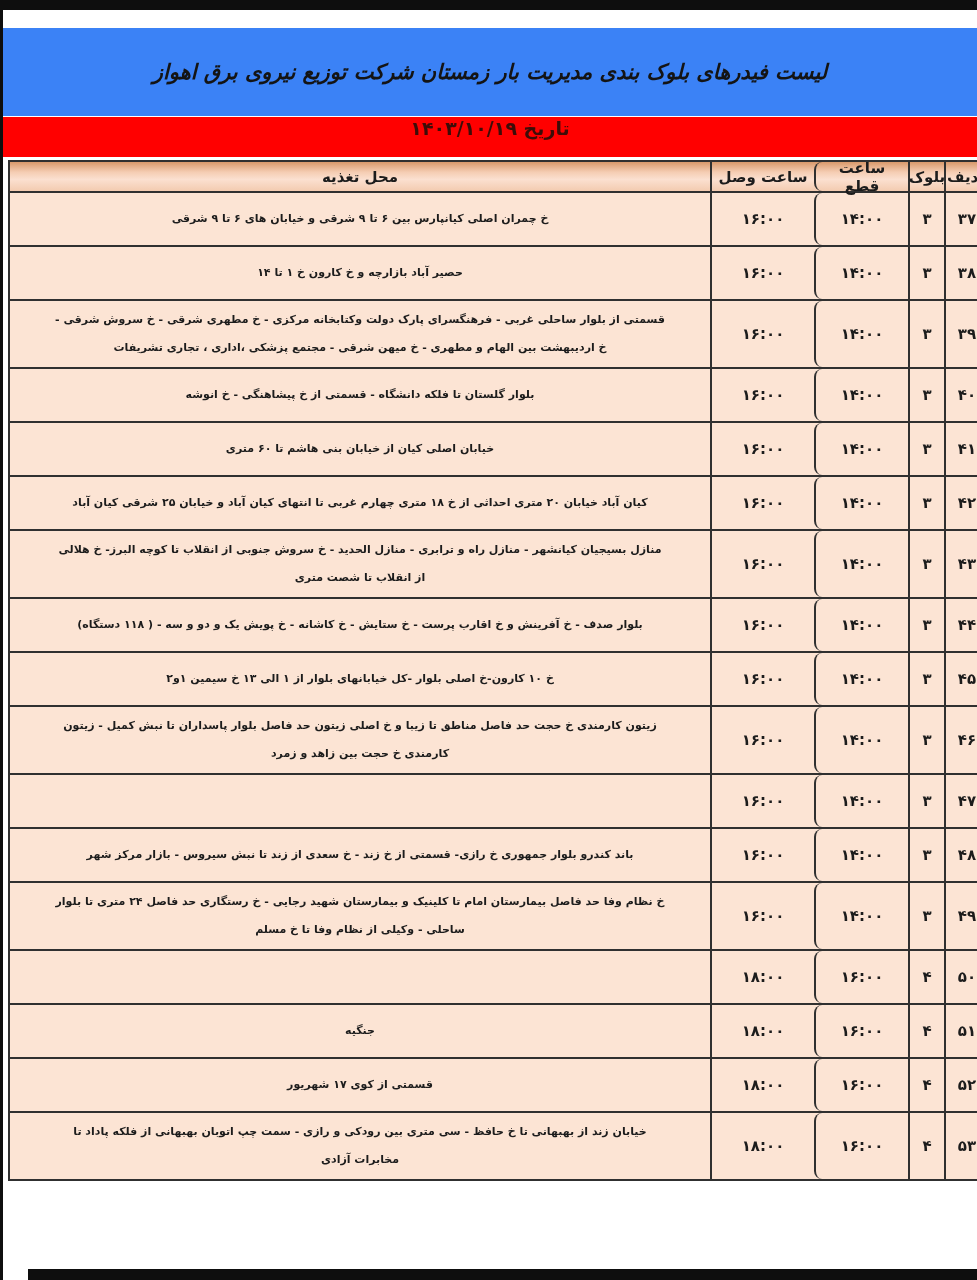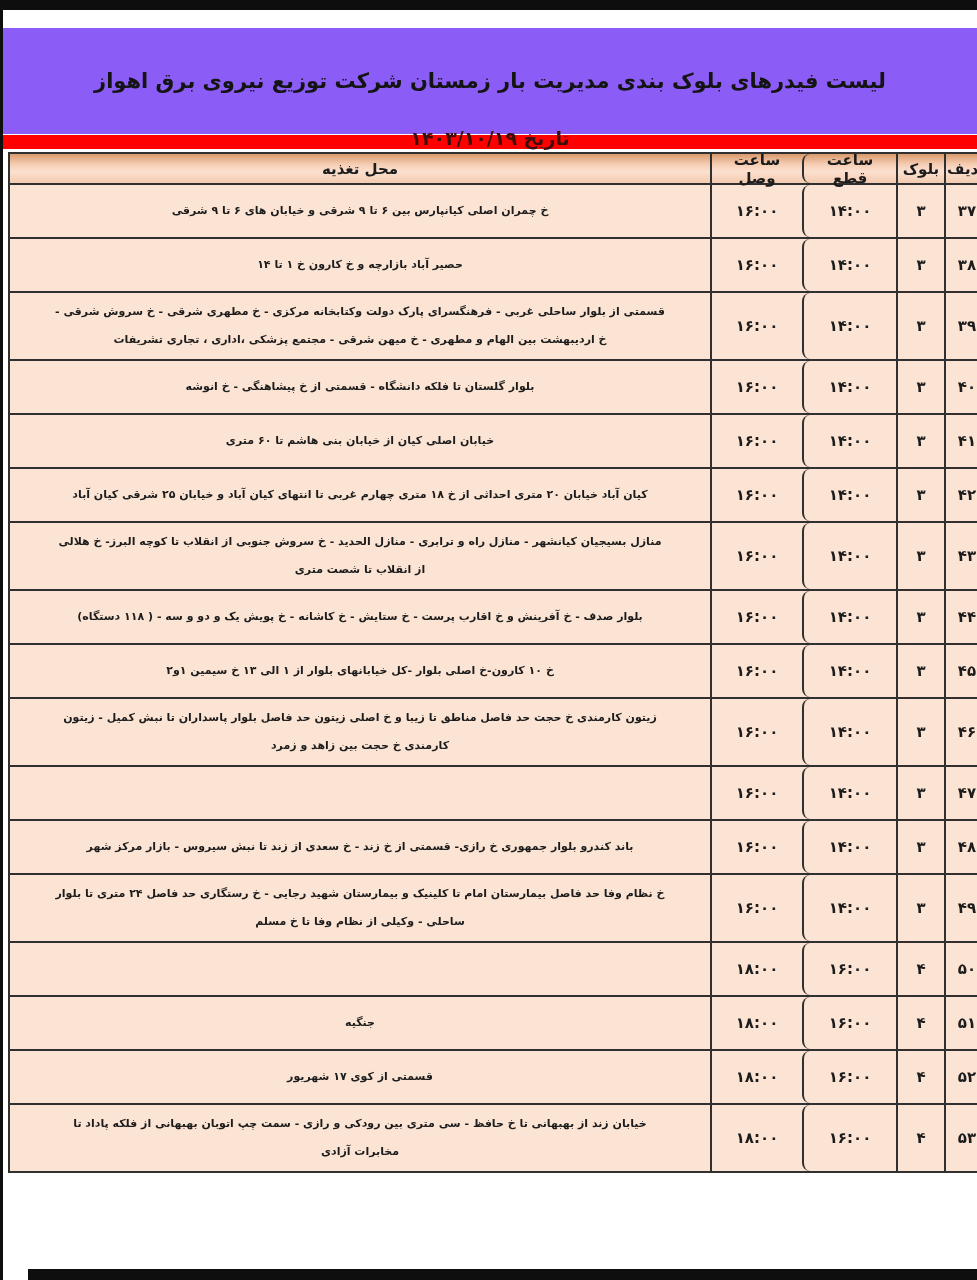--- a/index.html
+++ b/index.html
@@ -7,30 +7,30 @@
     font-family:"DejaVu Sans", sans-serif; }
   body { position:relative; }
 
   .frame-top   { position:absolute; top:0; left:0; width:977px; height:10px; background:#0e0e0e; }
   .frame-left  { position:absolute; top:0; left:0; width:3px; height:1280px; background:#0e0e0e; }
   .frame-bottom{ position:absolute; bottom:0; left:28px; right:0; height:11px; background:#0e0e0e; }
 
   .content { position:absolute; top:28px; left:3px; width:974px; }
 
   .banner-yellow {
-    height:106px; background:#8b5cf6;
-    display:flex; align-items:center; justify-content:center;
+    height:88px; background:#3b82f6;
+    display:flex; align-items:center; justify-content:center;font-style:italic;
   }
   .banner-yellow .title {
     font-size:21px; font-weight:bold; color:#141414; direction:rtl; text-align:center;
   }
 
   .banner-red {
-    height:14px; margin-top:1px; background:#ff0000;
-    display:flex; align-items:flex-end; justify-content:center;
+    height:40px; margin-top:1px; background:#ff0000;
+    display:flex; align-items:flex-start; justify-content:center;
   }
   .banner-red .date {
     font-size:19px; font-weight:bold; color:#3d0d08; direction:rtl;
     letter-spacing:1px;
   }
 
   .outage-table {
     margin-top:3px; margin-left:5px; width:980px;
     border:2px solid #303030; border-right:none;
     direction:rtl;
@@ -46,23 +46,23 @@
     background:linear-gradient(180deg, #d9996b 0%, #f5cdb3 35%, #fbe0d0 60%, #f3cbb0 100%);
   }
 
   .cell {
     display:flex; align-items:center; justify-content:center;
     font-weight:bold; color:#1c1c1c; font-size:15px;
     border-left:2px solid #303030;
     text-align:center;
   }
   .cell.radif     { width:44px;  flex:none; }
-  .cell.block     { width:48px;  flex:none; }
+  .cell.block     { width:36px;  flex:none; }
   .cell.cut       { width:94px;  flex:none;border-radius:8px; }
-  .cell.reconnect { width:92px;  flex:none; }
+  .cell.reconnect { width:104px;  flex:none; }
   .cell.location  {
     flex:1; border-left:none;
     padding:5px 44px; line-height:28px; font-size:11px;
   }
   .t-row.header .cell { font-size:15px; padding:12px 4px; line-height:normal; }
 </style>
 </head>
 <body>
 
 <div class="frame-top"></div>

